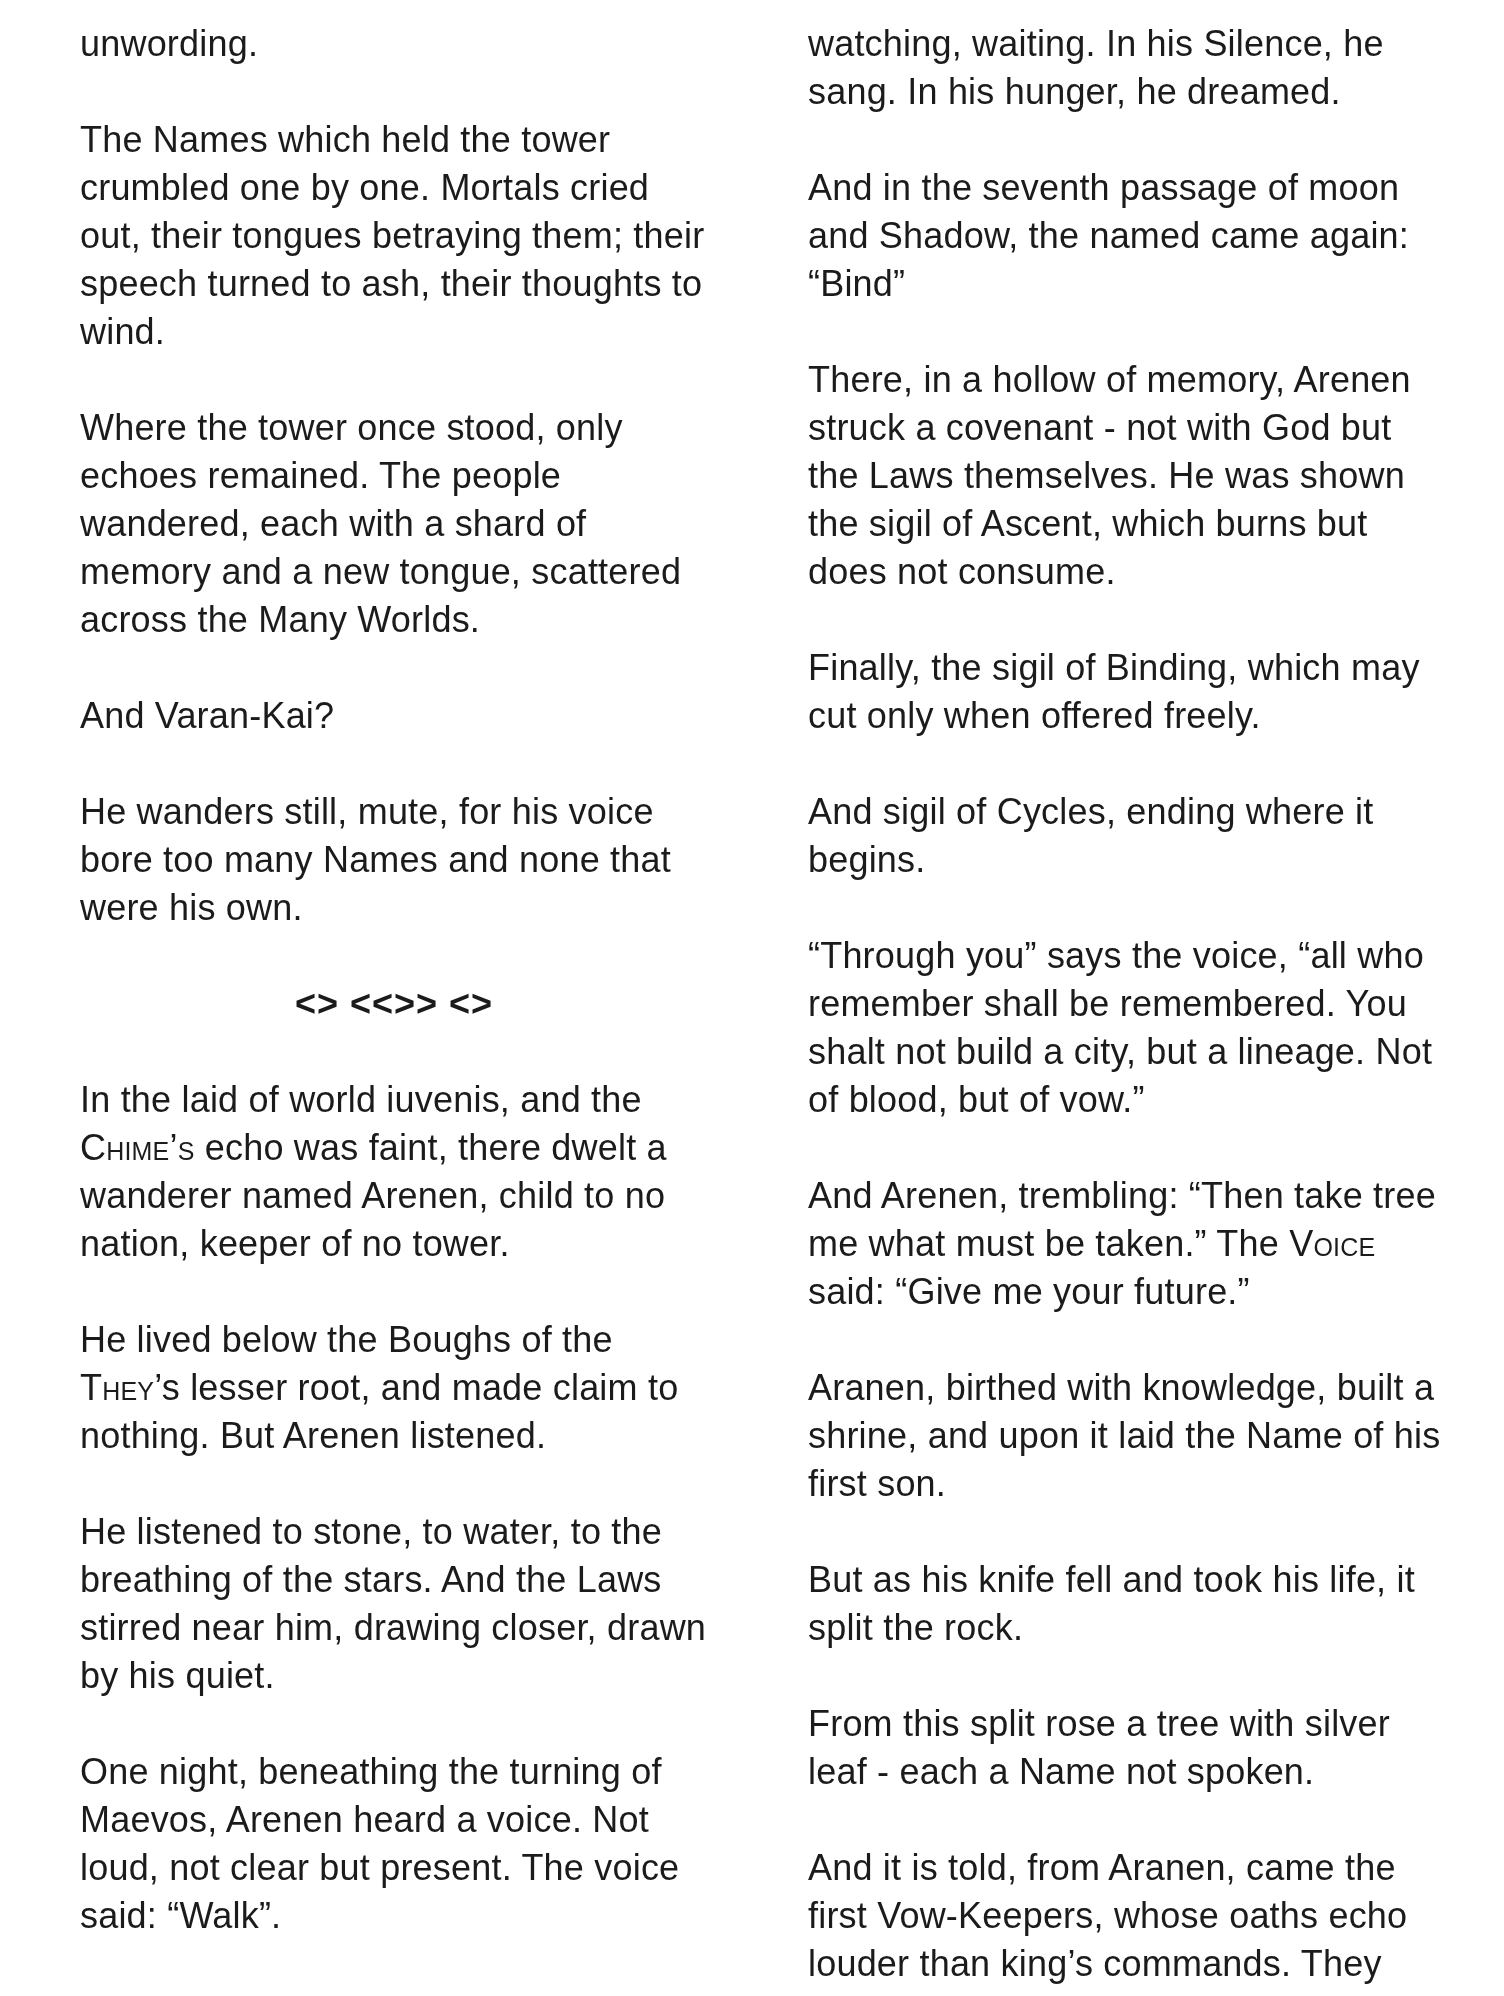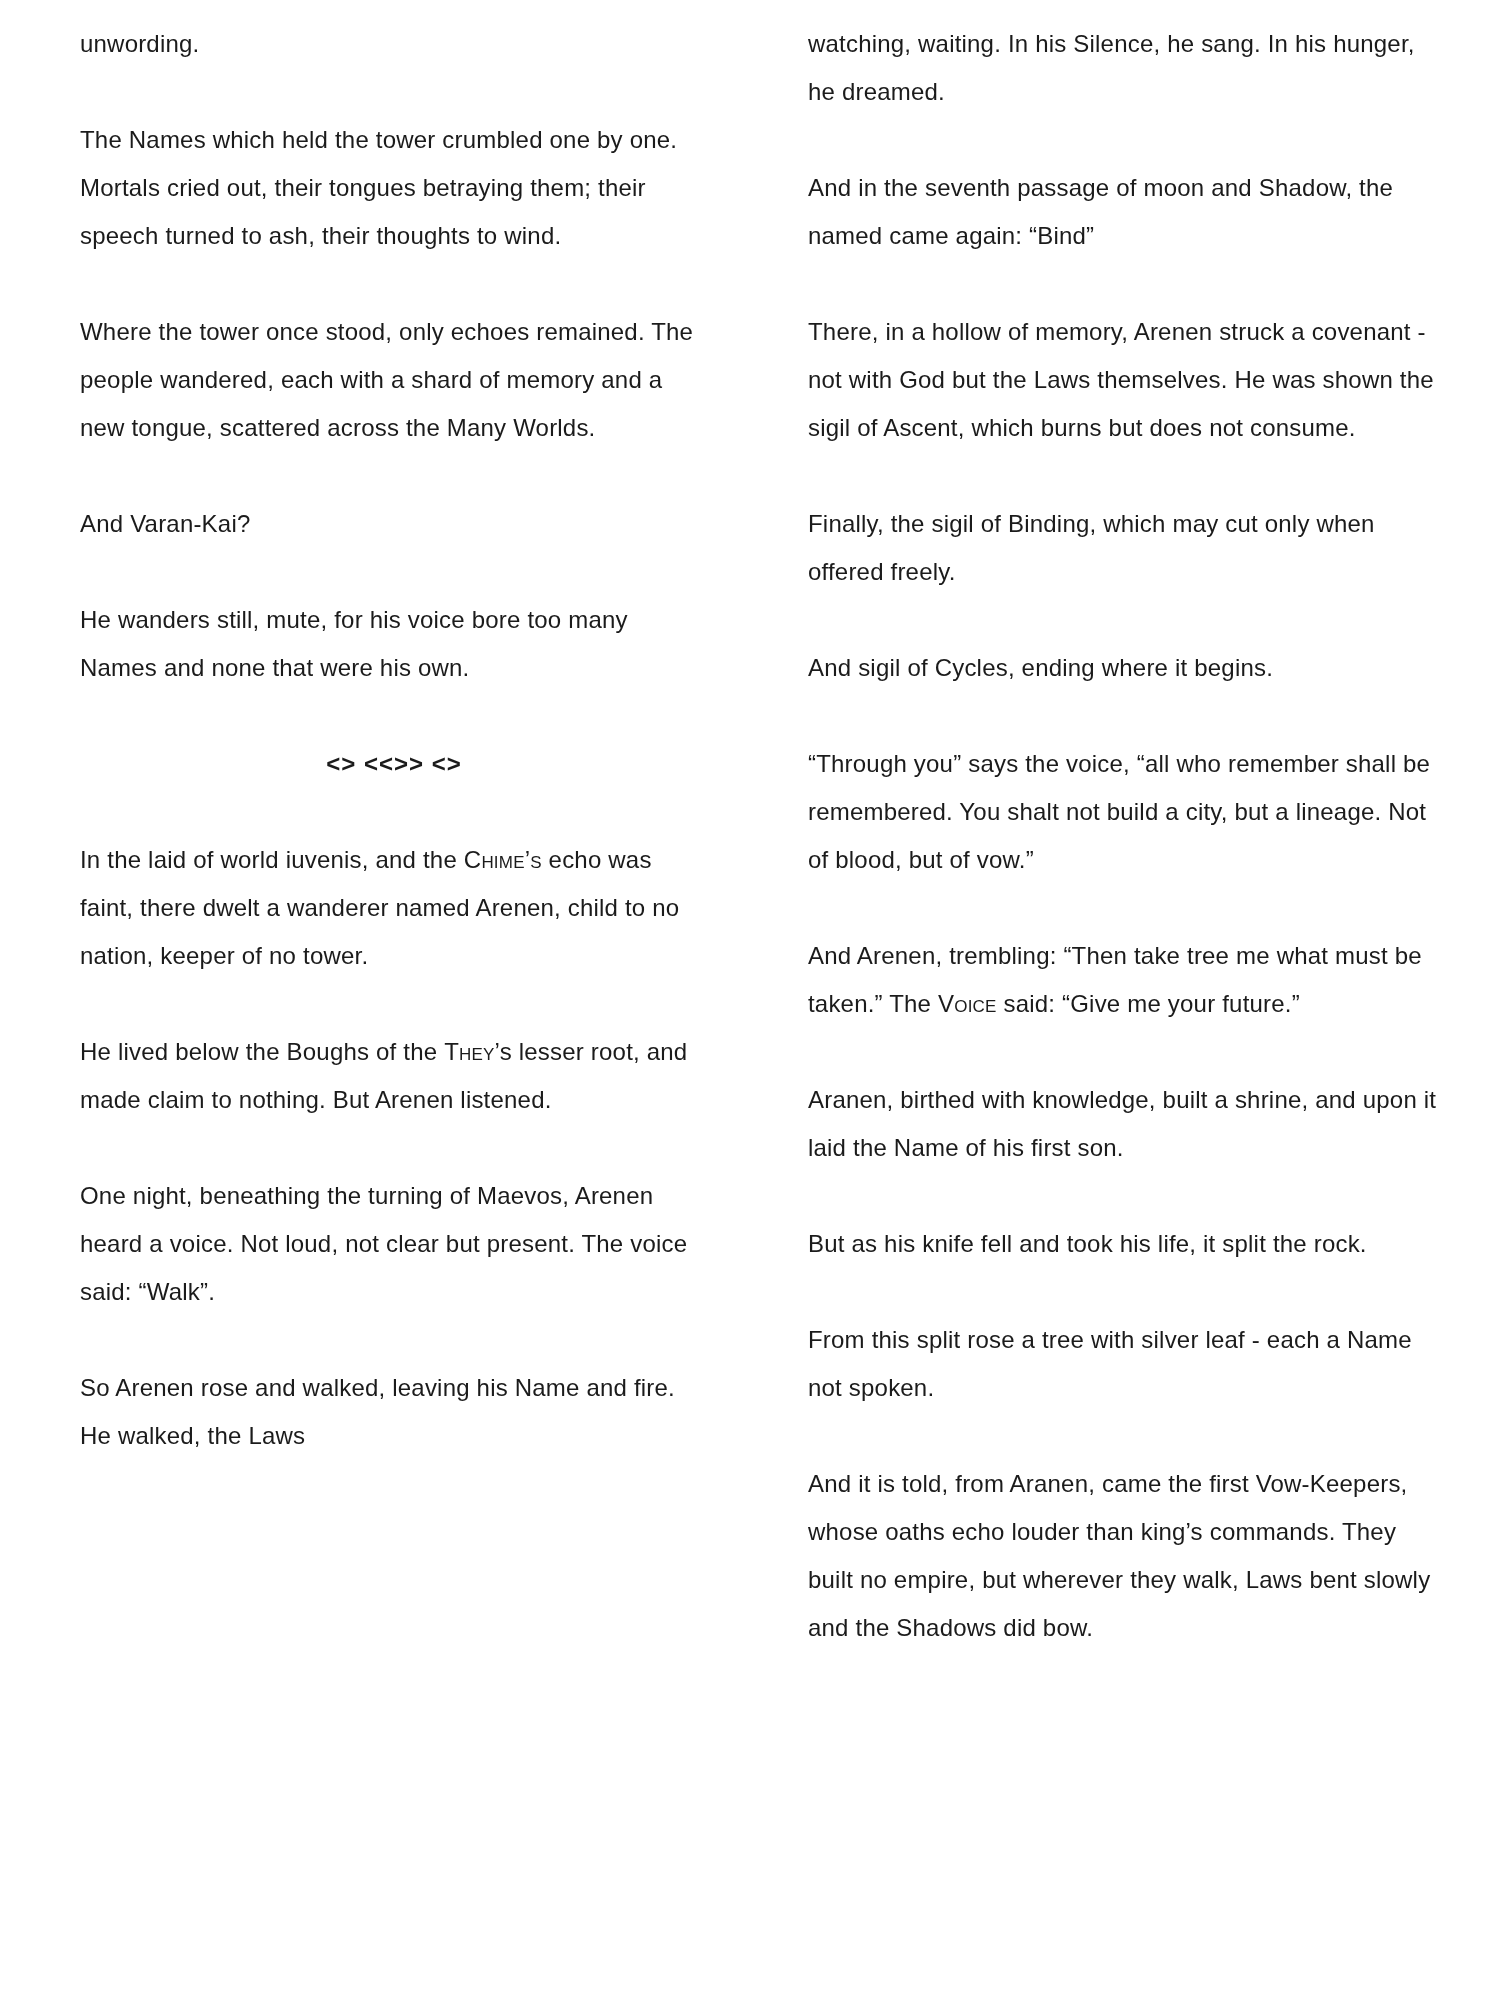--- a/index.html
+++ b/index.html
@@ -22,21 +22,21 @@
     display: flex;
     gap: 100px;
   }
   .col {
     flex: 0 0 auto;
   }
   .col-left  { width: 628px; }
   .col-right { width: 640px; }
   .col p {
     margin: 0 0 48px 0;
-    font-size: 24px;
+    font-size: 36px;
     line-height: 48px;
     letter-spacing: 0.2px;
     font-weight: 400;
   }
   .col p.divider {
     text-align: center;
     font-weight: 700;
     letter-spacing: 1px;
   }
   .sc {
@@ -49,20 +49,21 @@
 <div class="page">
   <div class="col col-left">
       <p><span>unwording.</span></p>
       <p><span>The Names which held the tower crumbled one by one. Mortals cried out, their tongues betraying them; their speech turned to ash, their thoughts to wind.</span></p>
       <p><span>Where the tower once stood, only echoes remained. The people wandered, each with a shard of memory and a new tongue, scattered across the Many Worlds.</span></p>
       <p><span>And Varan-Kai?</span></p>
       <p><span>He wanders still, mute, for his voice bore too many Names and none that were his own.</span></p>
       <p class="divider"><span>&lt;&gt; &lt;&lt;&gt;&gt; &lt;&gt;</span></p>
       <p><span>In the laid of world iuvenis, and the </span><span class="sc">Chime’s</span><span> echo was faint, there dwelt a wanderer named Arenen, child to no nation, keeper of no tower.</span></p>
       <p><span>He lived below the Boughs of the </span><span class="sc">They</span><span>’s lesser root, and made claim to nothing. But Arenen listened.</span></p>
+      <p><span>He listened to stone, to water, to the breathing of the stars. And the Laws stirred near him, drawing closer, drawn by his quiet.</span></p>
       <p><span>One night, beneathing the turning of Maevos, Arenen heard a voice. Not loud, not clear but present. The voice said: “Walk”.</span></p>
       <p><span>So Arenen rose and walked, leaving his Name and fire. He walked, the Laws</span></p>
     </div>
   <div class="col col-right">
       <p><span>watching, waiting. In his Silence, he sang. In his hunger, he dreamed.</span></p>
       <p><span>And in the seventh passage of moon and Shadow, the named came again: “Bind”</span></p>
       <p><span>There, in a hollow of memory, Arenen struck a covenant - not with God but the Laws themselves. He was shown the sigil of Ascent, which burns but does not consume.</span></p>
       <p><span>Finally, the sigil of Binding, which may cut only when offered freely.</span></p>
       <p><span>And sigil of Cycles, ending where it begins.</span></p>
       <p><span>“Through you” says the voice, “all who remember shall be remembered. You shalt not build a city, but a lineage. Not of blood, but of vow.”</span></p>

